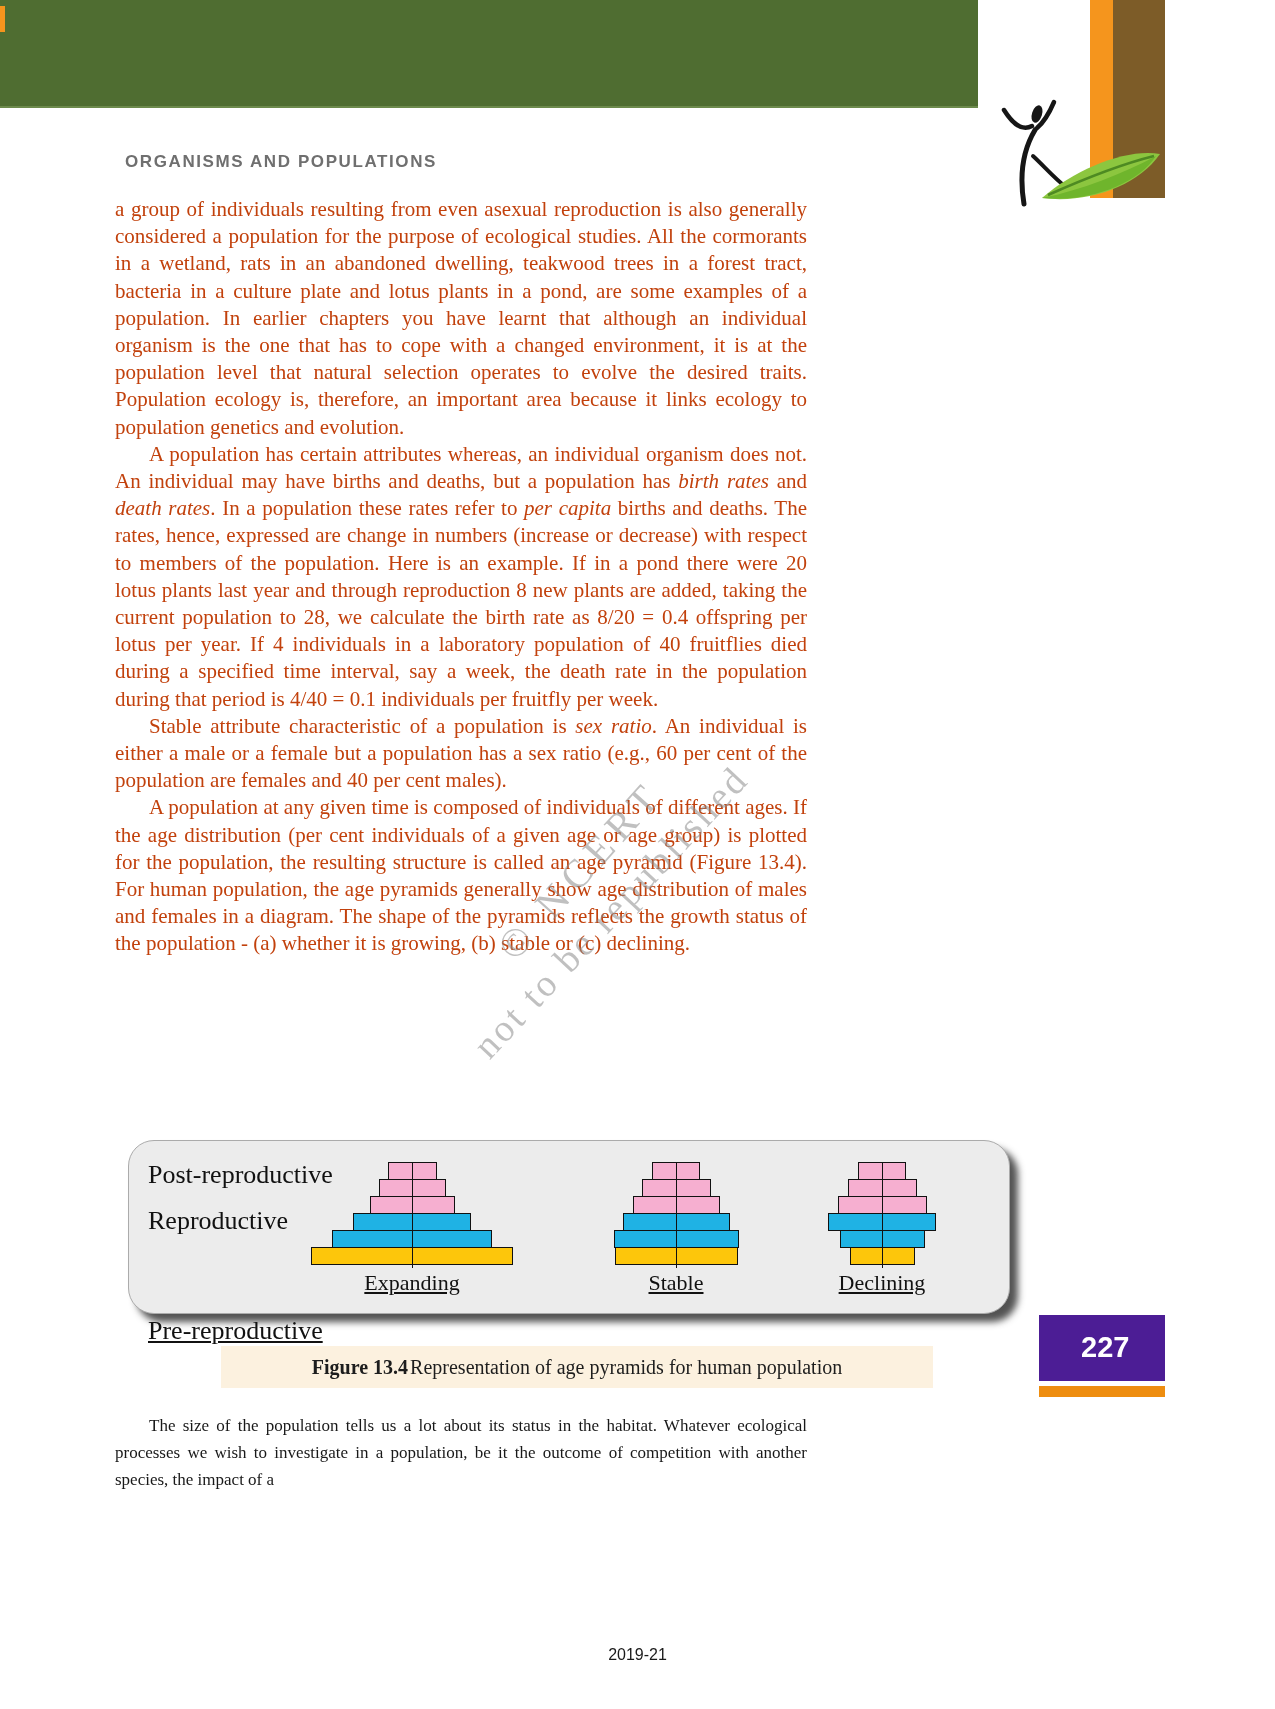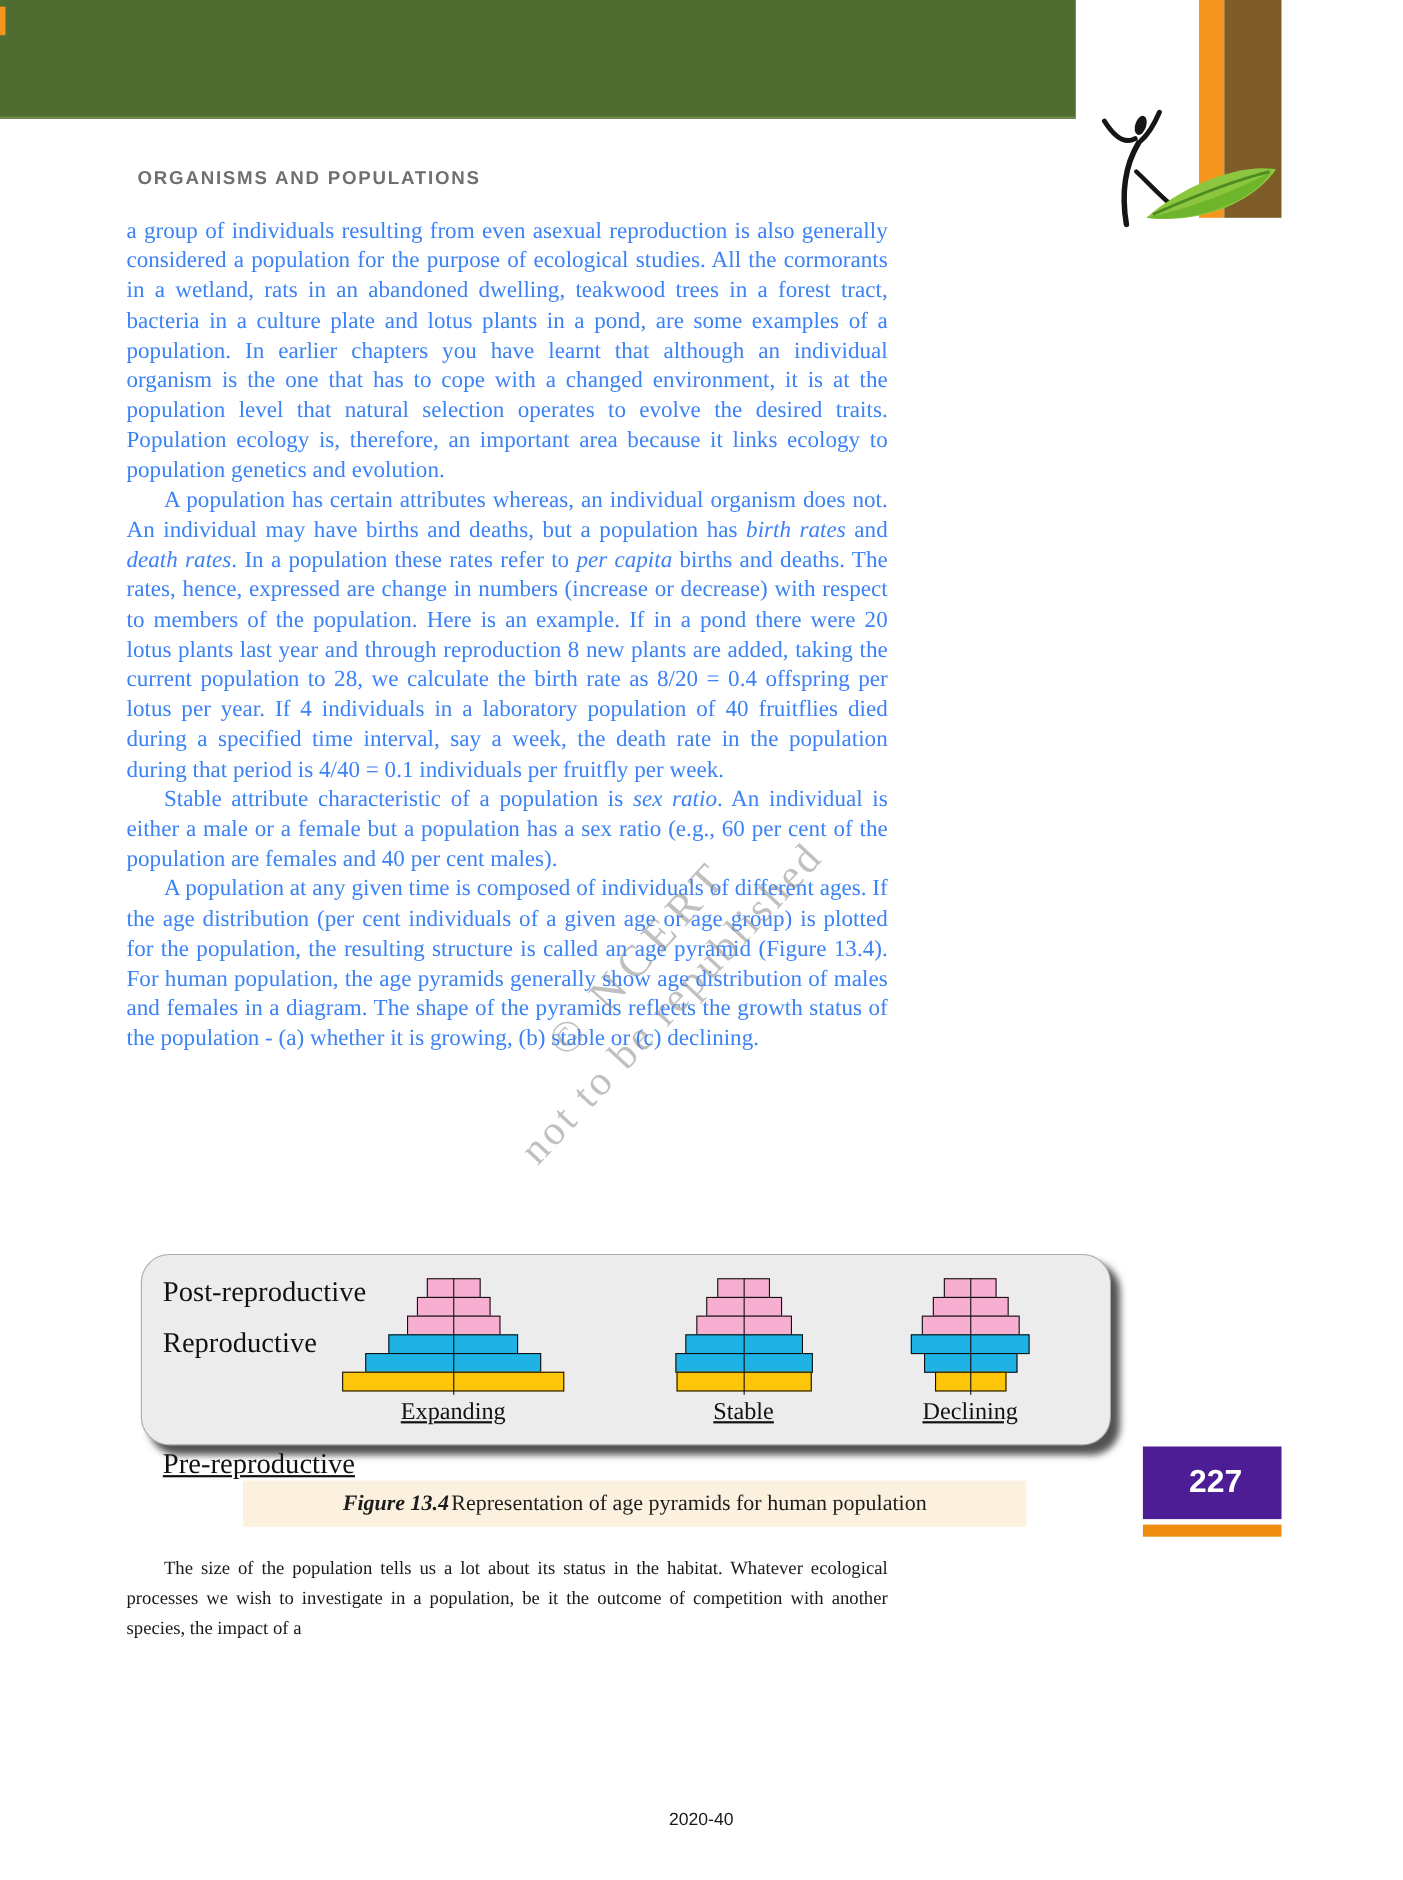--- a/index.html
+++ b/index.html
@@ -15,21 +15,21 @@
   .corner-mark-v{position:absolute;left:1237px;top:0;width:3px;height:34px;background:#ffffff;}
   .corner-mark-h{position:absolute;left:1240px;top:36px;width:35px;height:3px;background:#ffffff;}
   .logo{position:absolute;left:990px;top:98px;width:185px;height:112px;}
 
   .chapter-header{position:absolute;left:125px;top:152px;
                   font-family:"Liberation Sans",sans-serif;font-size:17px;font-weight:600;
                   letter-spacing:1.6px;color:#6f6f6f;}
 
   
   .body-text{position:absolute;left:115px;top:196px;width:692px;
-             font-size:21px;line-height:27.2px;color:#3b82f6;text-align:justify;z-index:1;}
+             font-size:21px;line-height:27.2px;color:#c2410c;text-align:justify;z-index:1;}
   .body-text p{margin:0;}
   .body-text p.indent{text-indent:34px;}
   .closing-text{position:absolute;left:115px;top:1412px;width:692px;
              font-size:17px;line-height:27.2px;color:#191919;text-align:justify;z-index:1;}
   .closing-text p{margin:0;text-indent:34px;}
 
   
   .wm{position:absolute;color:rgba(140,140,140,0.55);font-family:"Liberation Serif",serif;
       white-space:nowrap;z-index:3;transform-origin:left center;pointer-events:none;}
   .wm1{left:505px;top:930px;font-size:40px;letter-spacing:8px;transform:rotate(-48deg);}
@@ -44,21 +44,21 @@
   .row-label.pre{left:148px;top:1316px;text-decoration:underline;}
   .pyramid{position:absolute;top:1162px;height:106px;display:flex;flex-direction:column;
            align-items:center;justify-content:flex-start;}
   .pyramid .tier{box-sizing:border-box;height:18px;border:1px solid #111111;margin-top:-1px;}
   .pyramid .tier:first-child{margin-top:0;}
   .pyramid .midline{position:absolute;left:50%;top:0;bottom:0;width:1px;background:#111111;}
   .pyr-label{position:absolute;top:1270px;transform:translateX(-50%);font-size:22px;color:#111111;text-decoration:underline;}
 
   .fig-caption{position:absolute;left:221px;top:1346px;width:712px;height:42px;background:#fcf1df;
                display:flex;align-items:center;justify-content:center;font-size:20px;color:#1d1d1d;}
-  .fig-caption b{margin-right:2px;font-style:italic;}
+  .fig-caption b{margin-right:2px;}
 
   
   .page-badge{position:absolute;left:1039px;top:1315px;width:236px;height:66px;background:#4c1d95;
               color:#ffffff;font-family:"Liberation Sans",sans-serif;font-weight:bold;
               font-size:29px;line-height:64px;padding-left:42px;box-sizing:border-box;}
   .page-badge-strip{position:absolute;left:1039px;top:1386px;width:236px;height:11px;background:#ee8d0f;}
 
   .footer{position:absolute;left:0;top:1646px;width:1275px;text-align:center;
           font-family:"Liberation Sans",sans-serif;font-size:16px;color:#1a1a1a;}
 </style>
@@ -139,15 +139,15 @@
       <span> Representation of age pyramids for human population</span>
   </div>
 
   <div class="page-badge">227</div>
   <div class="page-badge-strip"></div>
 
   <div class="closing-text" id="closing-text">
       <p class="indent"><span>The size of the population tells us a lot about its status in the habitat. Whatever ecological processes we wish to investigate in a population, be it the outcome of competition with another species, the impact of a</span></p>
     </div>
 
-  <div class="footer">2020-40</div>
+  <div class="footer">2019-21</div>
 
 </div>
 
 </body></html>

